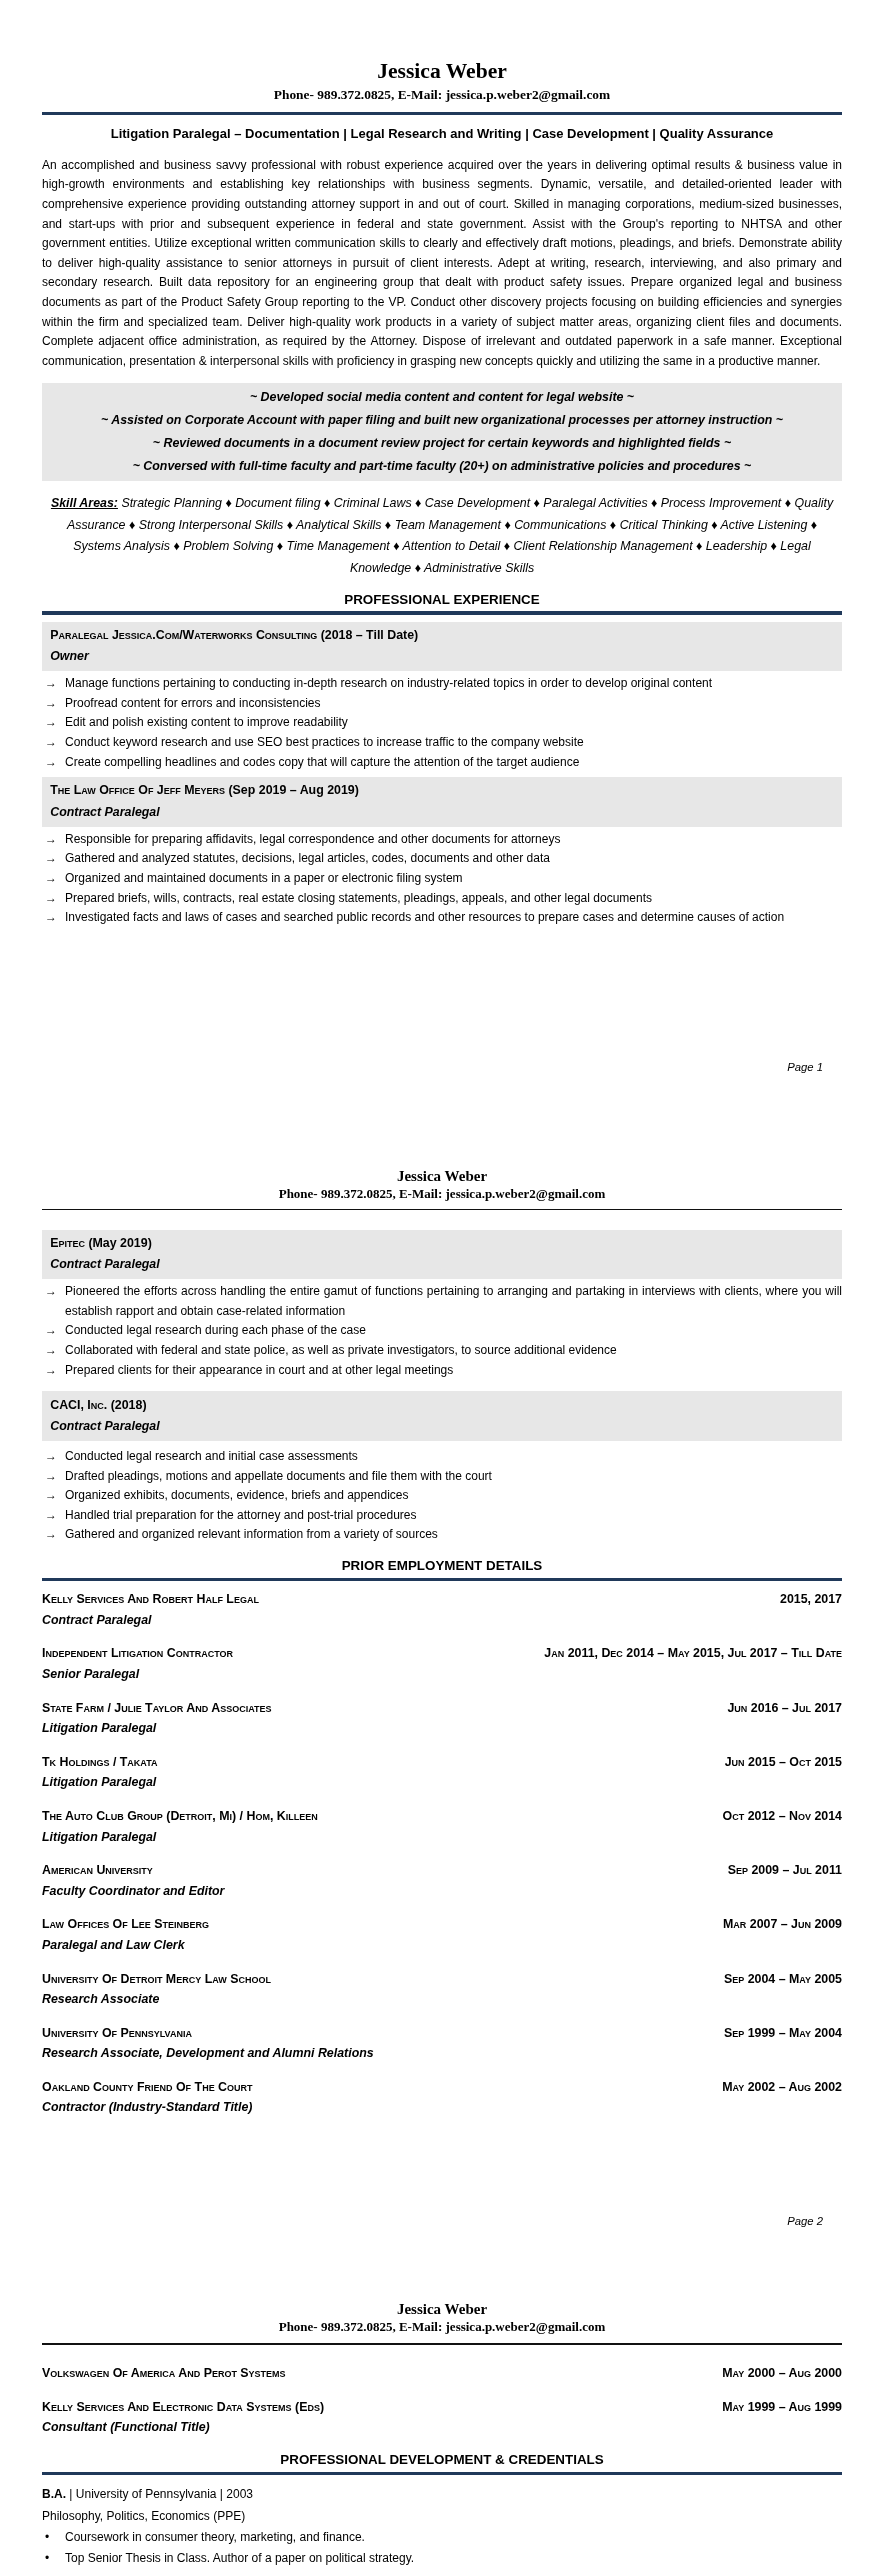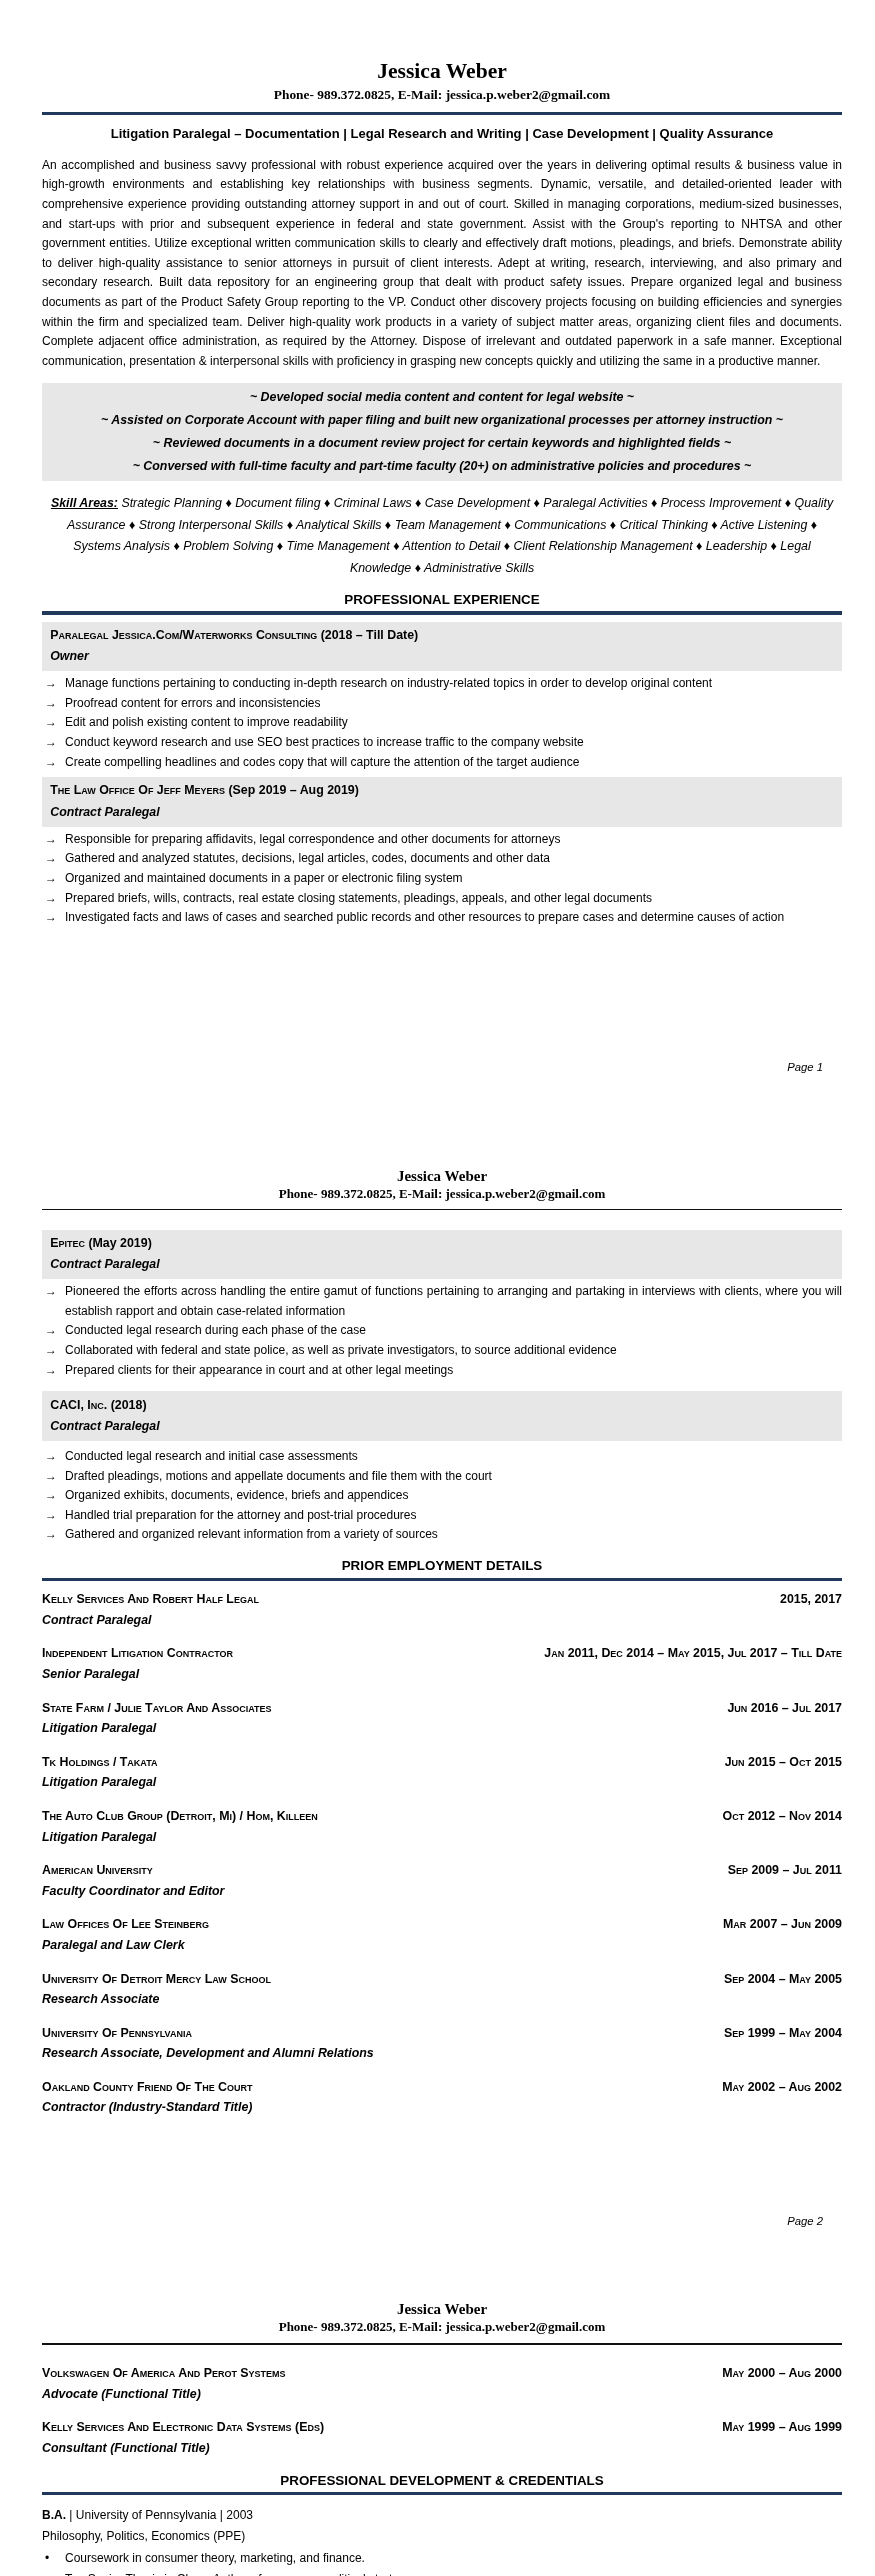--- a/index.html
+++ b/index.html
@@ -283,21 +283,20 @@
     <div class="name sm">Jessica Weber</div>
     <div class="contact sm">Phone- 989.372.0825, E-Mail: jessica.p.weber2@gmail.com</div>
     <div class="rule black" style="margin-top:8.2px;"></div>
 
     <div class="prior-list" style="margin-top:18.5px;">
       <div class="prior-entry">
         <div class="prior-row">
             <span class="sc">Volkswagen Of America And Perot Systems</span>
             <span class="sc">May 2000 – Aug 2000</span>
           </div>
-        <div class="prior-role">Advocate (Functional Title)</div>
       </div>
       <div class="prior-entry">
         <div class="prior-row">
             <span class="sc">Kelly Services And Electronic Data Systems (Eds)</span>
             <span class="sc">May 1999 – Aug 1999</span>
           </div>
         <div class="prior-role">Consultant (Functional Title)</div>
       </div>
     </div>
 

